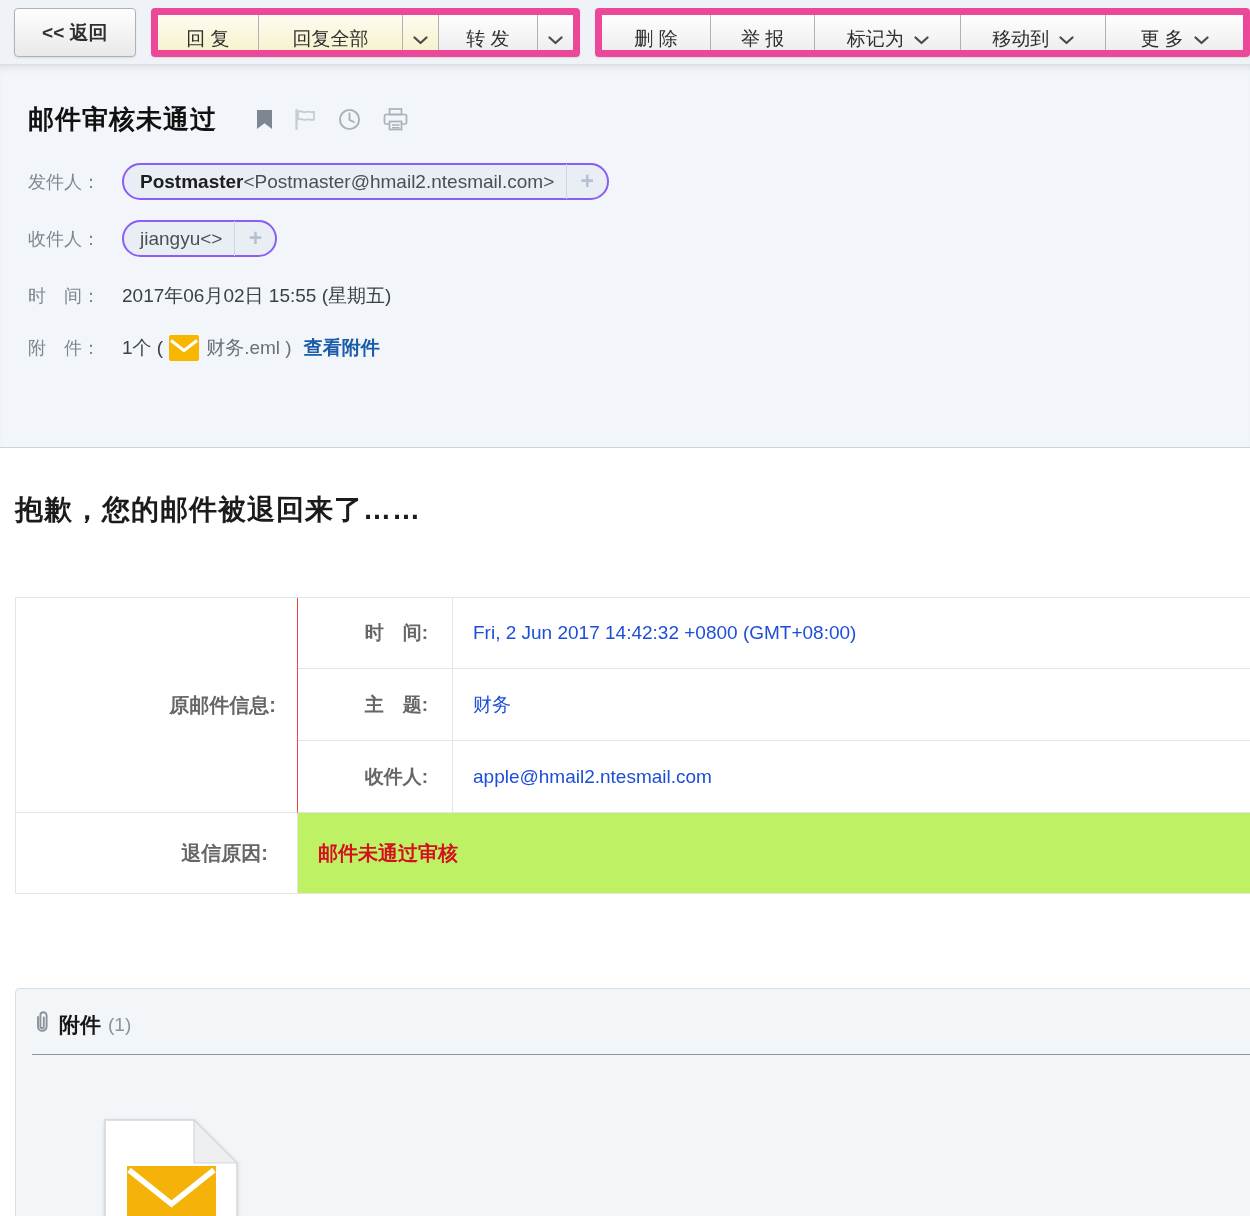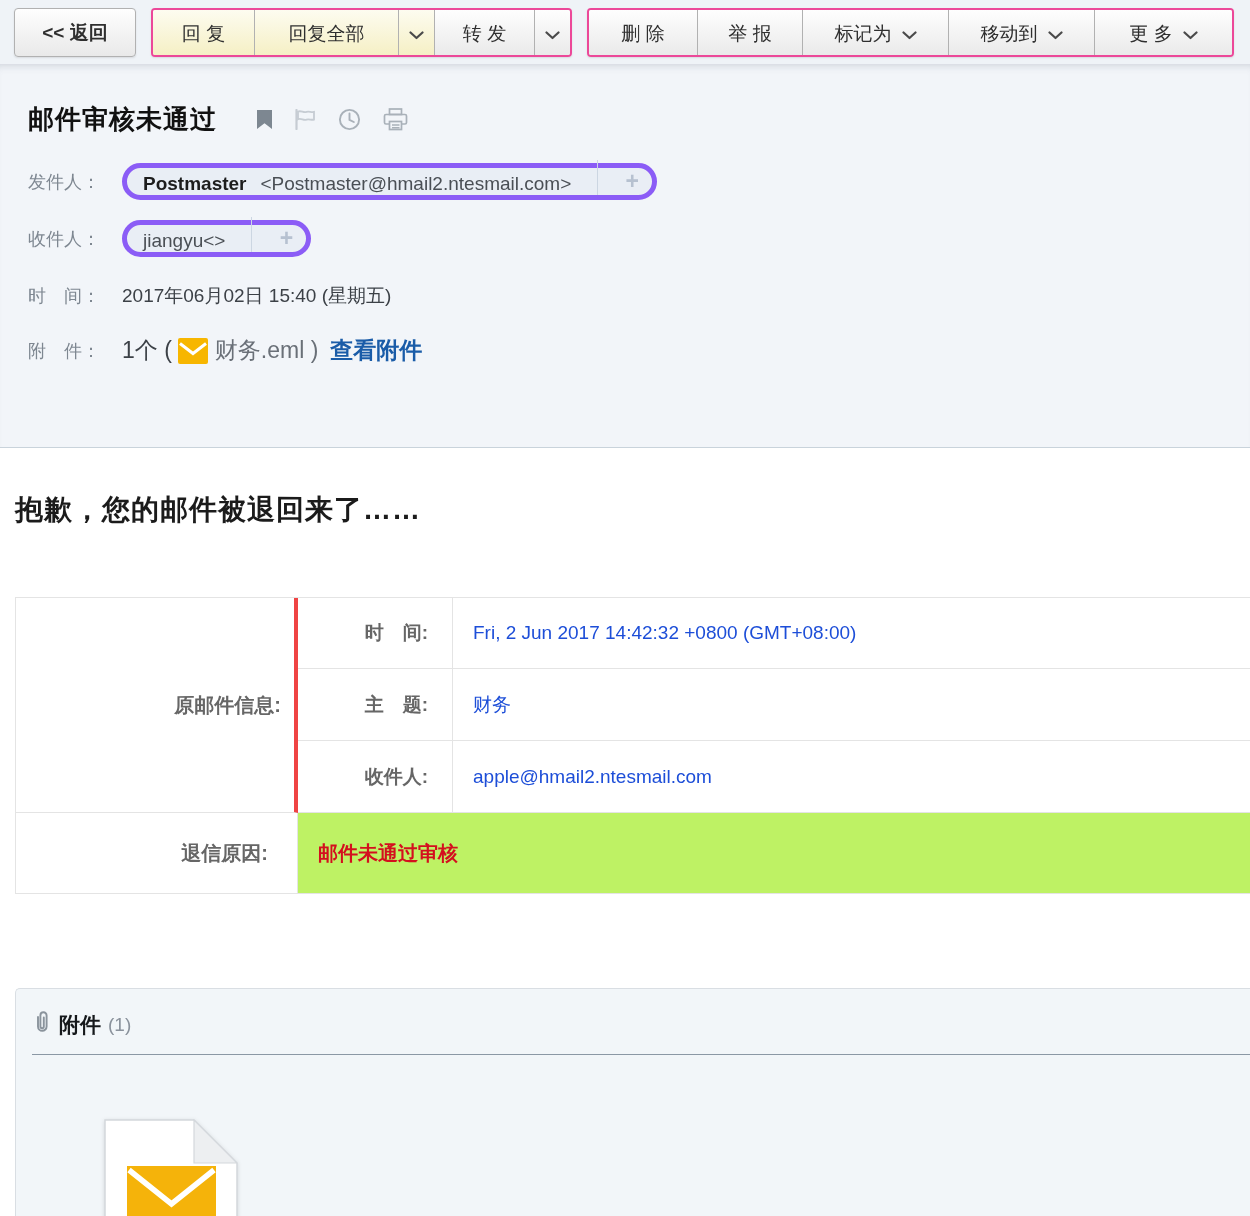--- a/index.html
+++ b/index.html
@@ -5,21 +5,21 @@
   * { margin:0; padding:0; box-sizing:border-box; }
   html,body { width:1250px; height:1216px; overflow:hidden; background:#fff;
               font-family:"Liberation Sans", sans-serif; }
 
   
   .topbar { background:#eff3f7; padding:8px 0 7px 14px; display:flex; gap:15px; align-items:flex-start; }
   .btn, .seg { height:49px; display:inline-flex; align-items:center; justify-content:center;
                font-size:19px; color:#2f2f2f; cursor:pointer; white-space:nowrap; }
   .btn { border:1px solid #b1b1b1; border-radius:4px;
          background:linear-gradient(#fefefe,#e9e9e9); box-shadow:0 1px 2px rgba(0,0,0,.10); }
-  .btn-group { display:flex; border:2px solid #ec4899; border-radius:4px; overflow:hidden;
+  .btn-group { display:flex; border:7px solid #ec4899; border-radius:4px; overflow:hidden;
                box-shadow:0 1px 2px rgba(0,0,0,.10); height:49px; }
   .btn-group .seg { border-left:1px solid #b1b1b1; background:linear-gradient(#fefefe,#e9e9e9); height:47px; }
   .btn-group .seg:first-child { border-left:none; }
   .seg.yellow { background:linear-gradient(#fdfcf0,#f5efc3); }
   .seg.caret-seg { width:36px; }
   .w-back{width:122px;font-weight:bold;} .w-reply{width:101px;} .w-replyall{width:144px;} .w-fwd{width:100px;}
   .w-del{width:108px;} .w-report{width:105px;} .w-mark{width:146px;} .w-move{width:146px;} .w-more{width:138px;}
   .seg .caret-inline { margin-left:10px; }
 
   
@@ -27,41 +27,41 @@
                  border-bottom:1px solid #c9d3db;
                  box-shadow:inset 0 8px 9px -7px rgba(110,120,135,.30); }
   .subject-row { display:flex; align-items:center; }
   .subject { font-size:26px; font-weight:bold; color:#111; letter-spacing:1px; }
   .subject-icons { display:flex; align-items:center; gap:22px; margin-left:40px; }
   .subject-icons span { display:inline-flex; cursor:pointer; }
 
   .hrow { display:flex; align-items:center; }
   .row-from{margin-top:26px;} .row-to{margin-top:20px;} .row-time{margin-top:26px;} .row-attach{margin-top:26px;}
   .hlabel { width:94px; flex:none; font-size:18px; color:#7e8791; }
-  .pill { display:inline-flex; align-items:flex-end; height:37px; border:5px solid #8b5cf6;
-          background:#e9eef5; border-radius:19px; padding-left:16px; font-size:19px; color:#4a4f55; cursor:pointer;gap:14px; }
+  .pill { display:inline-flex; align-items:center; height:37px; border:2px solid #8b5cf6;
+          background:#e9eef5; border-radius:19px; padding-left:16px; font-size:19px; color:#4a4f55; cursor:pointer; }
   .pill .name { font-weight:bold; color:#1d1d1d; }
   .pill .sep { width:1px; height:35px; background:#ccd6e2; margin-left:12px; }
   .pill .plus { width:40px; text-align:center; color:#b6c1d0; font-size:23px; font-weight:bold; cursor:pointer; }
   .time-value { font-size:19px; color:#3c4147; }
-  .attach-line { display:flex; align-items:center; font-size:23px; color:#3c4147; }
+  .attach-line { display:flex; align-items:flex-end; font-size:19px; color:#3c4147; }
   .attach-line .env { margin:0 7px 0 6px; display:inline-flex; }
   .attach-name { color:#6a7078; }
   .view-link { color:#1a5ca8; margin-left:12px; font-weight:bold; cursor:pointer; text-decoration:none; }
 
   
   .bounce-heading { margin:43px 0 0 15px; font-size:28px; font-weight:bold; color:#1b1b1b; letter-spacing:1px; }
 
   .info-table { margin:68px 0 0 15px; width:1235px; display:grid;
                 grid-template-columns:282px 155px 1fr; grid-template-rows:71px 72px 72px 80px;
                 border:1px solid #e4e4e4; border-right:none; font-size:19px; }
   .cell { display:flex; align-items:center; }
-  .c-group { grid-column:1; grid-row:1/4; justify-content:flex-end; padding-right:13px;
+  .c-group { grid-column:1; grid-row:1/4; justify-content:flex-end; padding-right:21px;
              font-weight:bold; color:#666; font-size:20px;
-             border-right:4px solid #ef4444; border-bottom:1px solid #e4e4e4; }
+             border-right:1px solid #ef4444; border-bottom:1px solid #e4e4e4; }
   .c-label { grid-column:2; justify-content:flex-end; padding-right:24px; font-weight:bold; color:#666;
              border-right:1px solid #e4e4e4; border-bottom:1px solid #e4e4e4; }
   .c-value { grid-column:3; padding-left:20px; color:#1d4ed8; border-bottom:1px solid #e4e4e4; }
   .c-reason-label { grid-column:1; grid-row:4; justify-content:flex-end; padding-right:29px;
                     font-weight:bold; color:#666; font-size:20px; border-right:1px solid #e4e4e4; }
   .c-reason-value { grid-column:2/4; grid-row:4; background:#bef264; color:#d40f1e;
                     font-weight:bold; font-size:20px; padding-left:20px; }
 
   
   .attach-section { margin:94px 0 0 15px; height:300px; background:#f2f6f9;
@@ -176,21 +176,21 @@
     <div class="hlabel">收件人：</div>
     <div class="pill">
       <span>jiangyu&lt;&gt;</span>
       <span class="sep"></span>
       <span class="plus">+</span>
     </div>
   </div>
 
   <div class="hrow row-time">
     <div class="hlabel">时　间：</div>
-    <div class="time-value">2017年06月02日 15:40 (星期五)</div>
+    <div class="time-value">2017年06月02日 15:55 (星期五)</div>
   </div>
 
   <div class="hrow row-attach">
     <div class="hlabel">附　件：</div>
     <div class="attach-line">
       <span>1个 (</span>
       <span class="env">
         <svg width="30" height="26" viewBox="0 0 30 26">
             <rect width="30" height="26" rx="2" fill="#f7b600"></rect>
             <path d="M2 5.5 L15 15.5 L28 5.5" fill="none" stroke="#fff" stroke-width="3"></path>

